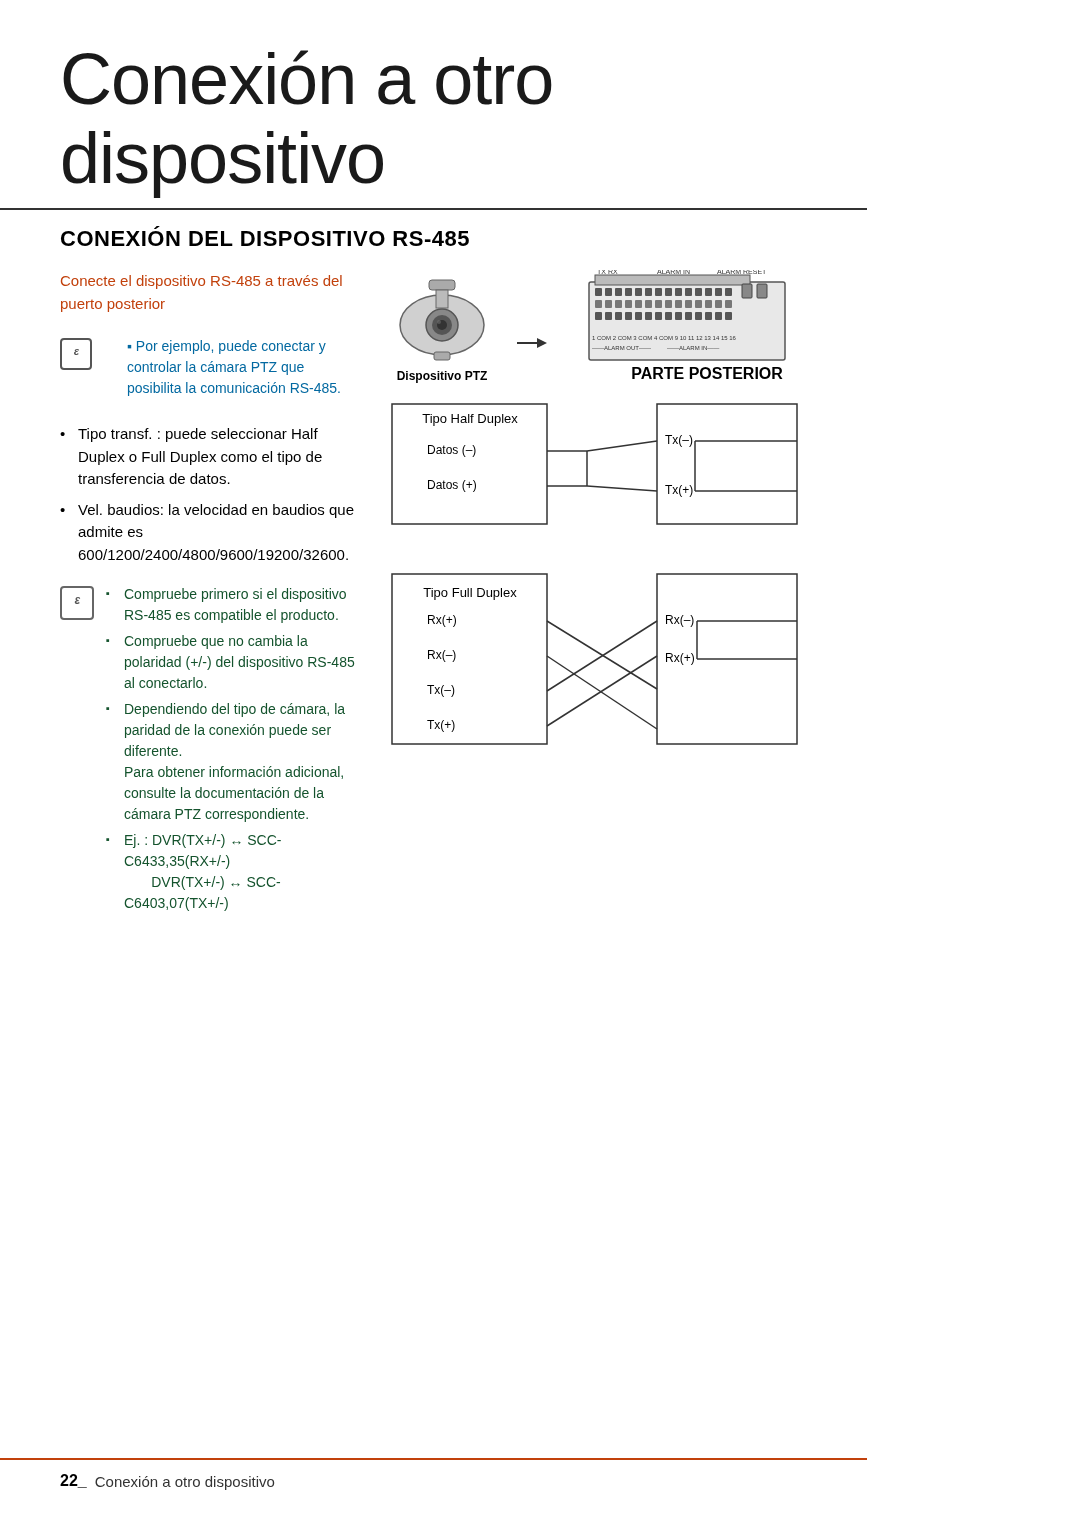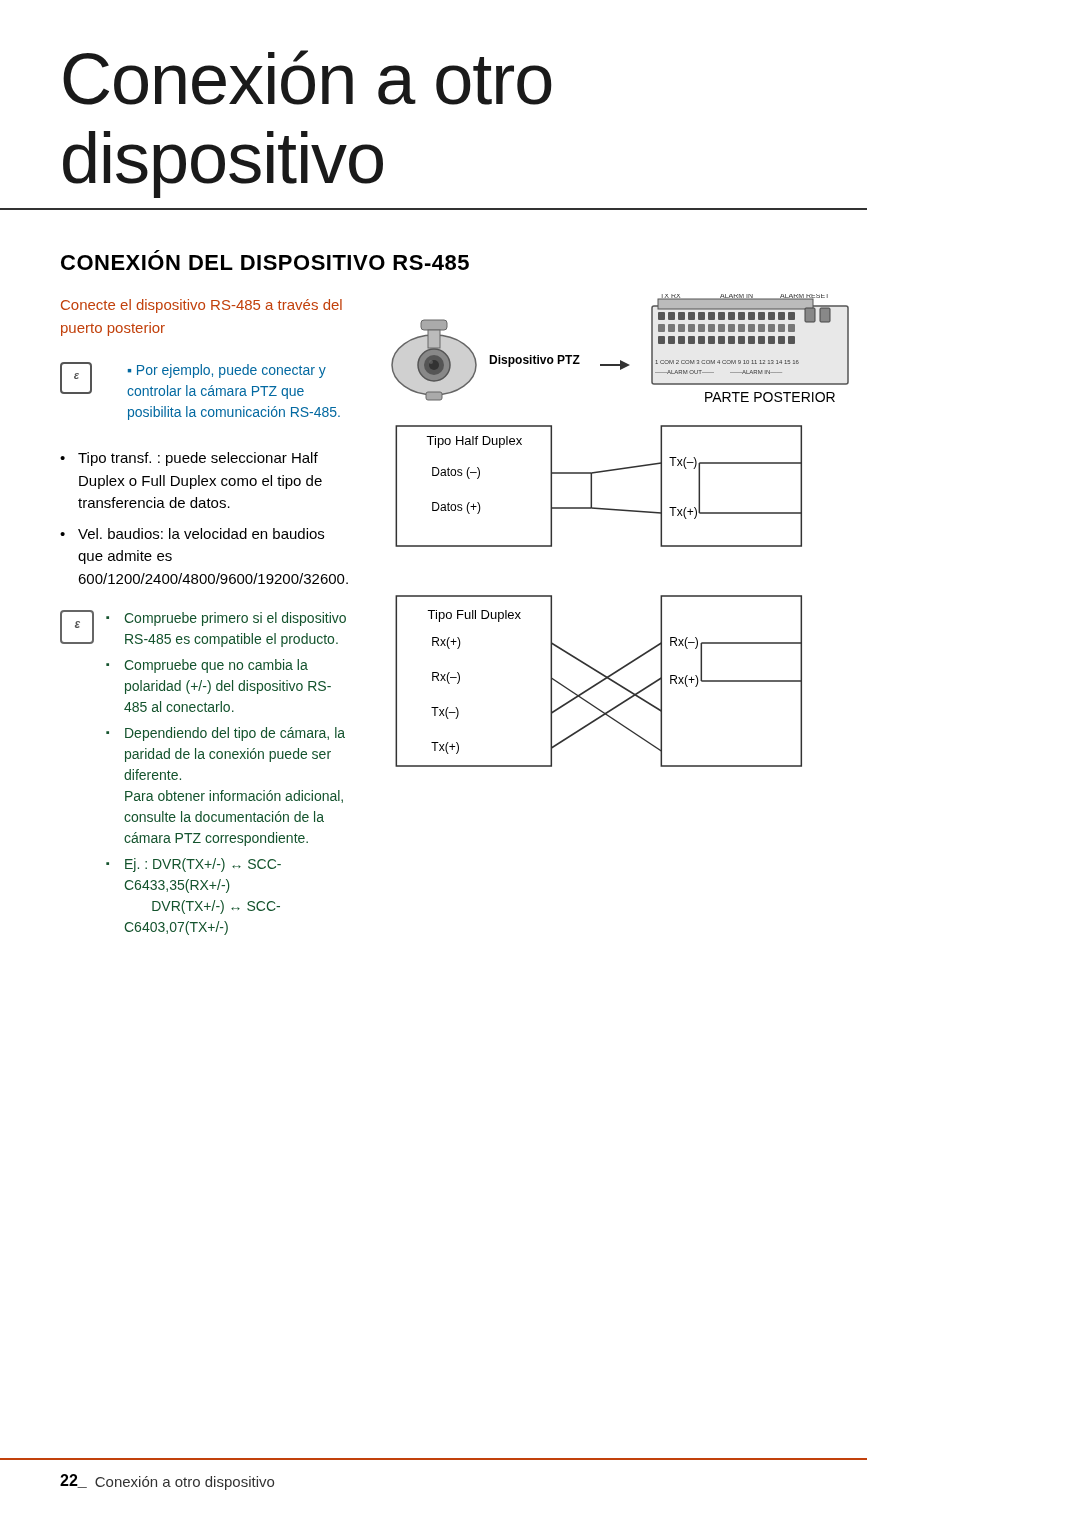--- a/index.html
+++ b/index.html
@@ -29,21 +29,21 @@
       border-bottom: 2px solid #333;
       line-height: 1.1;
       letter-spacing: -1px;
     }
 
     
     .section-heading {
       font-size: 22px;
       font-weight: 900;
       color: #000;
-      padding: 40px 60px 18px 60px;
+      padding: 16px 60px 18px 60px;
       letter-spacing: 0.5px;
     }
 
     
     .content-area {
       display: flex;
       flex-direction: row;
       padding: 0 60px;
       gap: 30px;
     }
@@ -170,21 +170,21 @@
     .note-block .note-content ul li::before {
       content: "▪";
       position: absolute;
       left: 0;
       top: 1px;
       font-size: 11px;
     }
 
     .device-ptz-area {
       display: flex;
-      flex-direction: row;
+      flex-direction: column;
       align-items: center;
       flex: 0 0 auto;
       justify-content: flex-end;
     }
 
     
     .diagram-label {
       font-size: 12px;
       font-weight: bold;
       color: #000;
@@ -357,21 +357,21 @@
             <rect x="98" y="42" width="7" height="8" fill="#555" rx="1"></rect>
             <rect x="108" y="42" width="7" height="8" fill="#555" rx="1"></rect>
             <rect x="118" y="42" width="7" height="8" fill="#555" rx="1"></rect>
             <rect x="128" y="42" width="7" height="8" fill="#555" rx="1"></rect>
             <rect x="138" y="42" width="7" height="8" fill="#555" rx="1"></rect>
 
             <text x="5" y="70" font-size="6" fill="#333" font-family="Arial">1 COM 2 COM 3 COM 4 COM 9  10  11  12  13  14  15  16</text>
             <text x="5" y="80" font-size="6" fill="#333" font-family="Arial">——ALARM OUT——</text>
             <text x="80" y="80" font-size="6" fill="#333" font-family="Arial">——ALARM IN——</text>
           </svg>
-          <div class="diagram-label-right" style="font-size:14px; font-weight:normal;margin-left:40px;">PARTE POSTERIOR</div>
+          <div class="diagram-label-right" style="font-size:16px; font-weight:bold;margin-left:40px;">PARTE POSTERIOR</div>
         </div>
       </div>
 
       <svg width="420" height="360" viewBox="0 0 420 360" class="connection-diagram">
 
         <rect x="5" y="5" width="155" height="120" fill="none" stroke="#333" stroke-width="1.5"></rect>
 
         <rect x="270" y="5" width="140" height="120" fill="none" stroke="#333" stroke-width="1.5"></rect>
 
         <text x="83" y="24" font-size="13" font-family="Arial" text-anchor="middle" fill="#000">Tipo Half Duplex</text>

